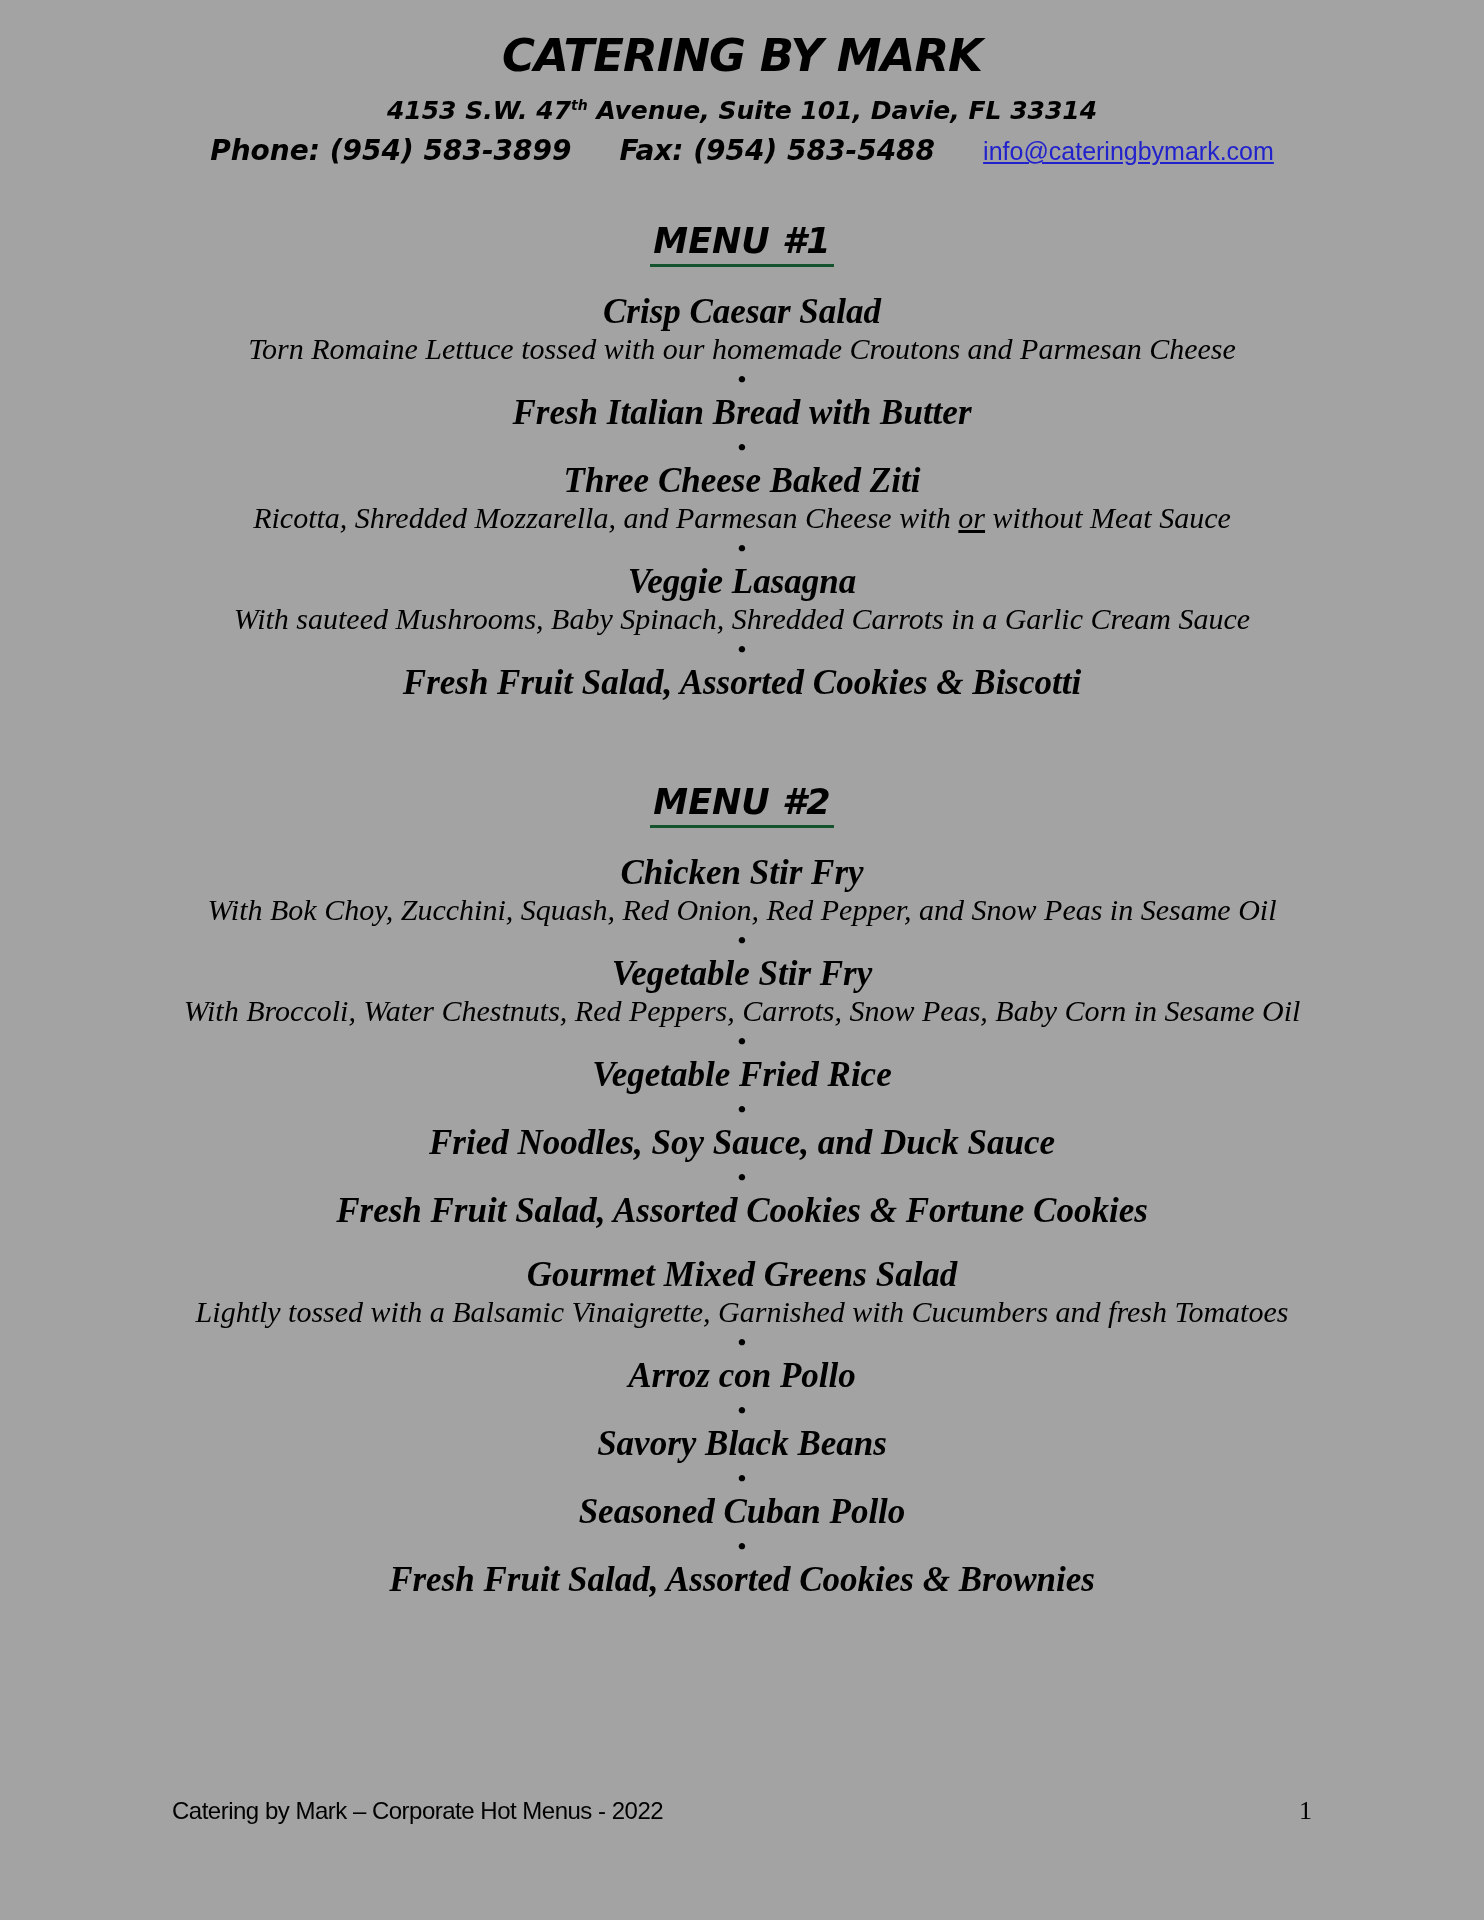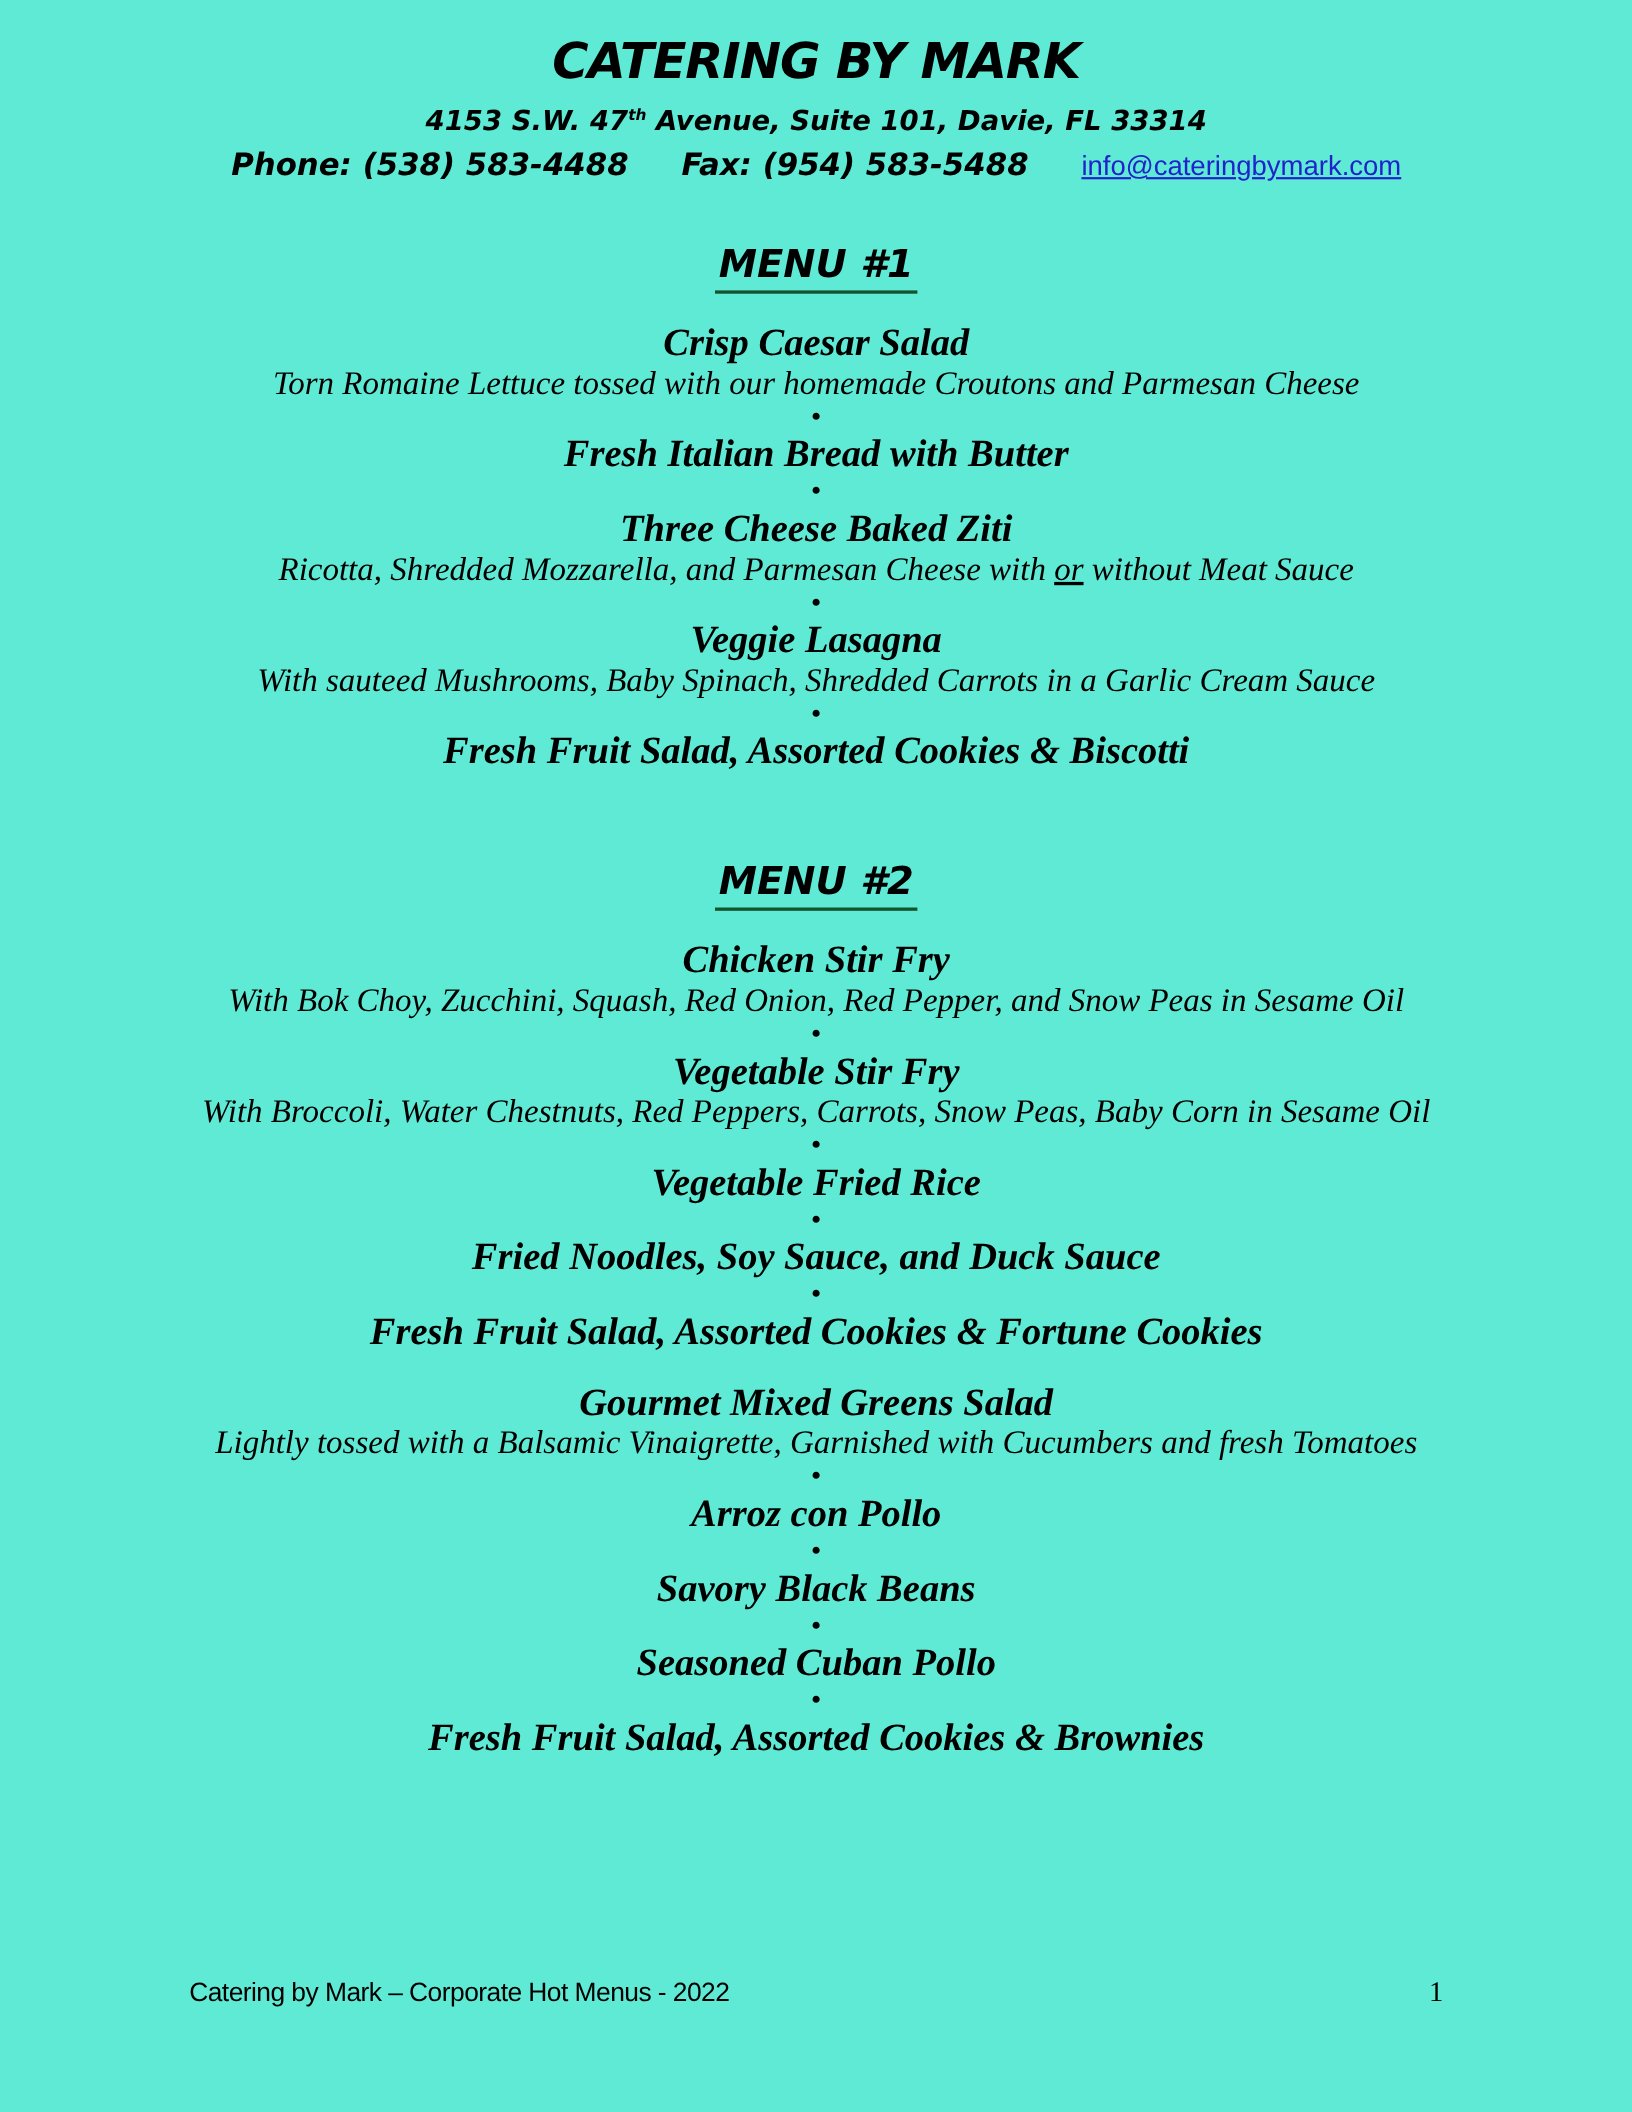--- a/index.html
+++ b/index.html
@@ -9,21 +9,21 @@
     height: 1920px;
     position: relative;
     color: #000;
     font-family: "Liberation Serif", serif;
     overflow: hidden;
   }
   .page {
     position: absolute;
     inset: 0;
     text-align: center;
-    background: #5eead4;
+    background: #a3a3a3;
   }
 
   
   .script {
     font-family: "DejaVu Sans", sans-serif;
     font-style: italic;
     font-weight: bold;
   }
 
   .business-name {
@@ -122,21 +122,21 @@
   }
 </style>
 </head>
 <body>
 
 <div class="page">
 
   <div>
     <div class="script business-name">CATERING BY MARK</div>
     <div class="script address-line"><span>4153 S.W. 47</span><sup>th</sup><span> Avenue, Suite 101, Davie, FL 33314</span></div>
-    <div class="script contact-line"><span>Phone: (538) 583-4488</span><span class="contact-spacer"></span><span>Fax: (954) 583-5488</span><span class="contact-spacer"></span><a class="email-link">info@cateringbymark.com</a></div>
+    <div class="script contact-line"><span>Phone: (954) 583-3899</span><span class="contact-spacer"></span><span>Fax: (954) 583-5488</span><span class="contact-spacer"></span><a class="email-link">info@cateringbymark.com</a></div>
   </div>
 
 
   <section class="menu-section menu-section-1">
     <div class="script menu-heading"><span class="underlined">MENU #1</span></div>
     <div class="menu-items">
       <div class="item-name">Crisp Caesar Salad</div>
       <div class="item-desc">Torn Romaine Lettuce tossed with our homemade Croutons and Parmesan Cheese</div>
       <div class="bullet-sep">•</div>
       <div class="item-name">Fresh Italian Bread with Butter</div>

